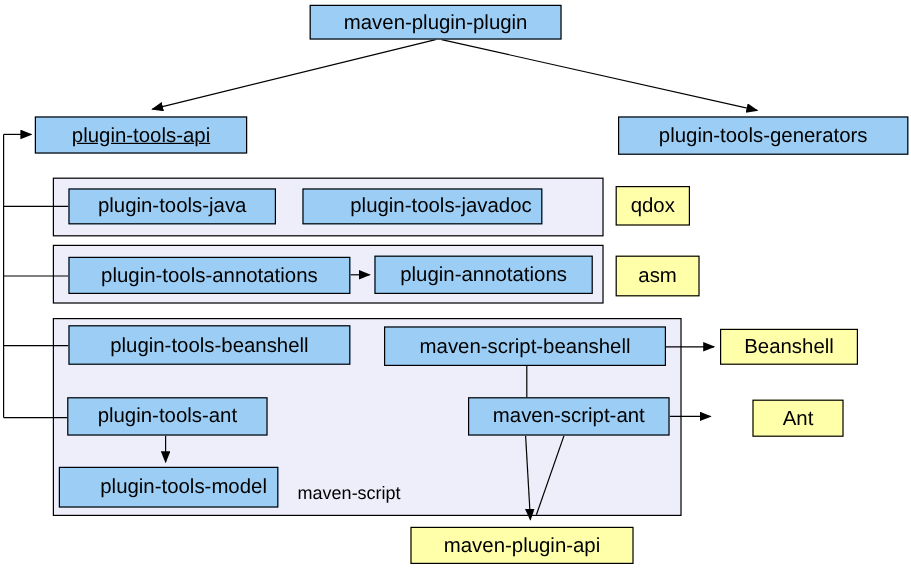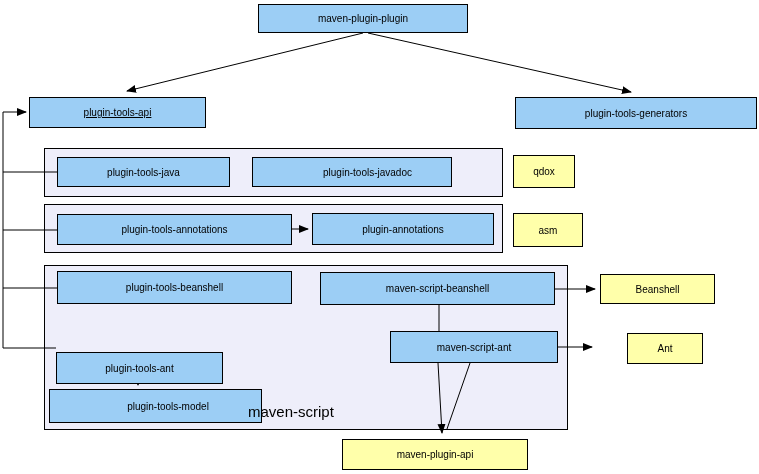--- a/index.html
+++ b/index.html
@@ -21,21 +21,21 @@
     border: 1px solid #000000;
     box-sizing: border-box;
   }
   .node {
     position: absolute;
     border: 1px solid #000000;
     box-sizing: border-box;
     display: flex;
     align-items: center;
     justify-content: center;
-    font-size: 10px;
+    font-size: 17px;
     color: #000000;
     white-space: nowrap;
   }
   .node.blue { background: #9ccef5; }
   .node.yellow { background: #ffffaa; }
   .group-label {
     position: absolute;
     font-size: 15px;
     color: #000000;
     white-space: nowrap;
@@ -58,24 +58,24 @@
   #n-doxia    { left:658px; top:136px; width:75px;  height:32px; }
   #n-ptjava   { left:57px;  top:157px; width:173px; height:30px; }
   #n-ptjavadoc{ left:252px; top:157px; width:200px; height:30px;padding-left:31px; }
   #n-qdox     { left:513px; top:155px; width:62px;  height:33px; }
   #n-ptann    { left:57px;  top:214px; width:235px; height:31px; }
   #n-pann     { left:312px; top:213px; width:182px; height:32px; }
   #n-asm      { left:513px; top:213px; width:70px;  height:34px; }
   #n-ptbean   { left:57px;  top:271px; width:235px; height:33px; }
   #n-msbean   { left:320px; top:272px; width:235px; height:33px; }
   #n-beanshell{ left:600px; top:274px; width:115px; height:30px; }
-  #n-ptant    { left:56px;  top:331px; width:167px; height:32px;margin-top:21px; }
+  #n-ptant    { left:56px;  top:331px; width:167px; height:32px; }
   #n-msant    { left:390px; top:331px; width:168px; height:32px; }
   #n-ant      { left:627px; top:333px; width:76px;  height:31px; }
-  #n-ptmodel  { left:49px;  top:389px; width:213px; height:34px;padding-left:25px; }
+  #n-ptmodel  { left:49px;  top:389px; width:183px; height:34px;padding-left:25px; }
   #n-mapi     { left:342px; top:439px; width:186px; height:31px; }
 
   #g-java     { left:44px; top:148px; width:459px; height:49px; }
   #g-ann      { left:44px; top:204px; width:459px; height:49px; }
   #g-script   { left:44px; top:265px; width:524px; height:165px; }
   #g-script-label { left:248px; top:403px; }
 </style>
 </head>
 <body>
 

